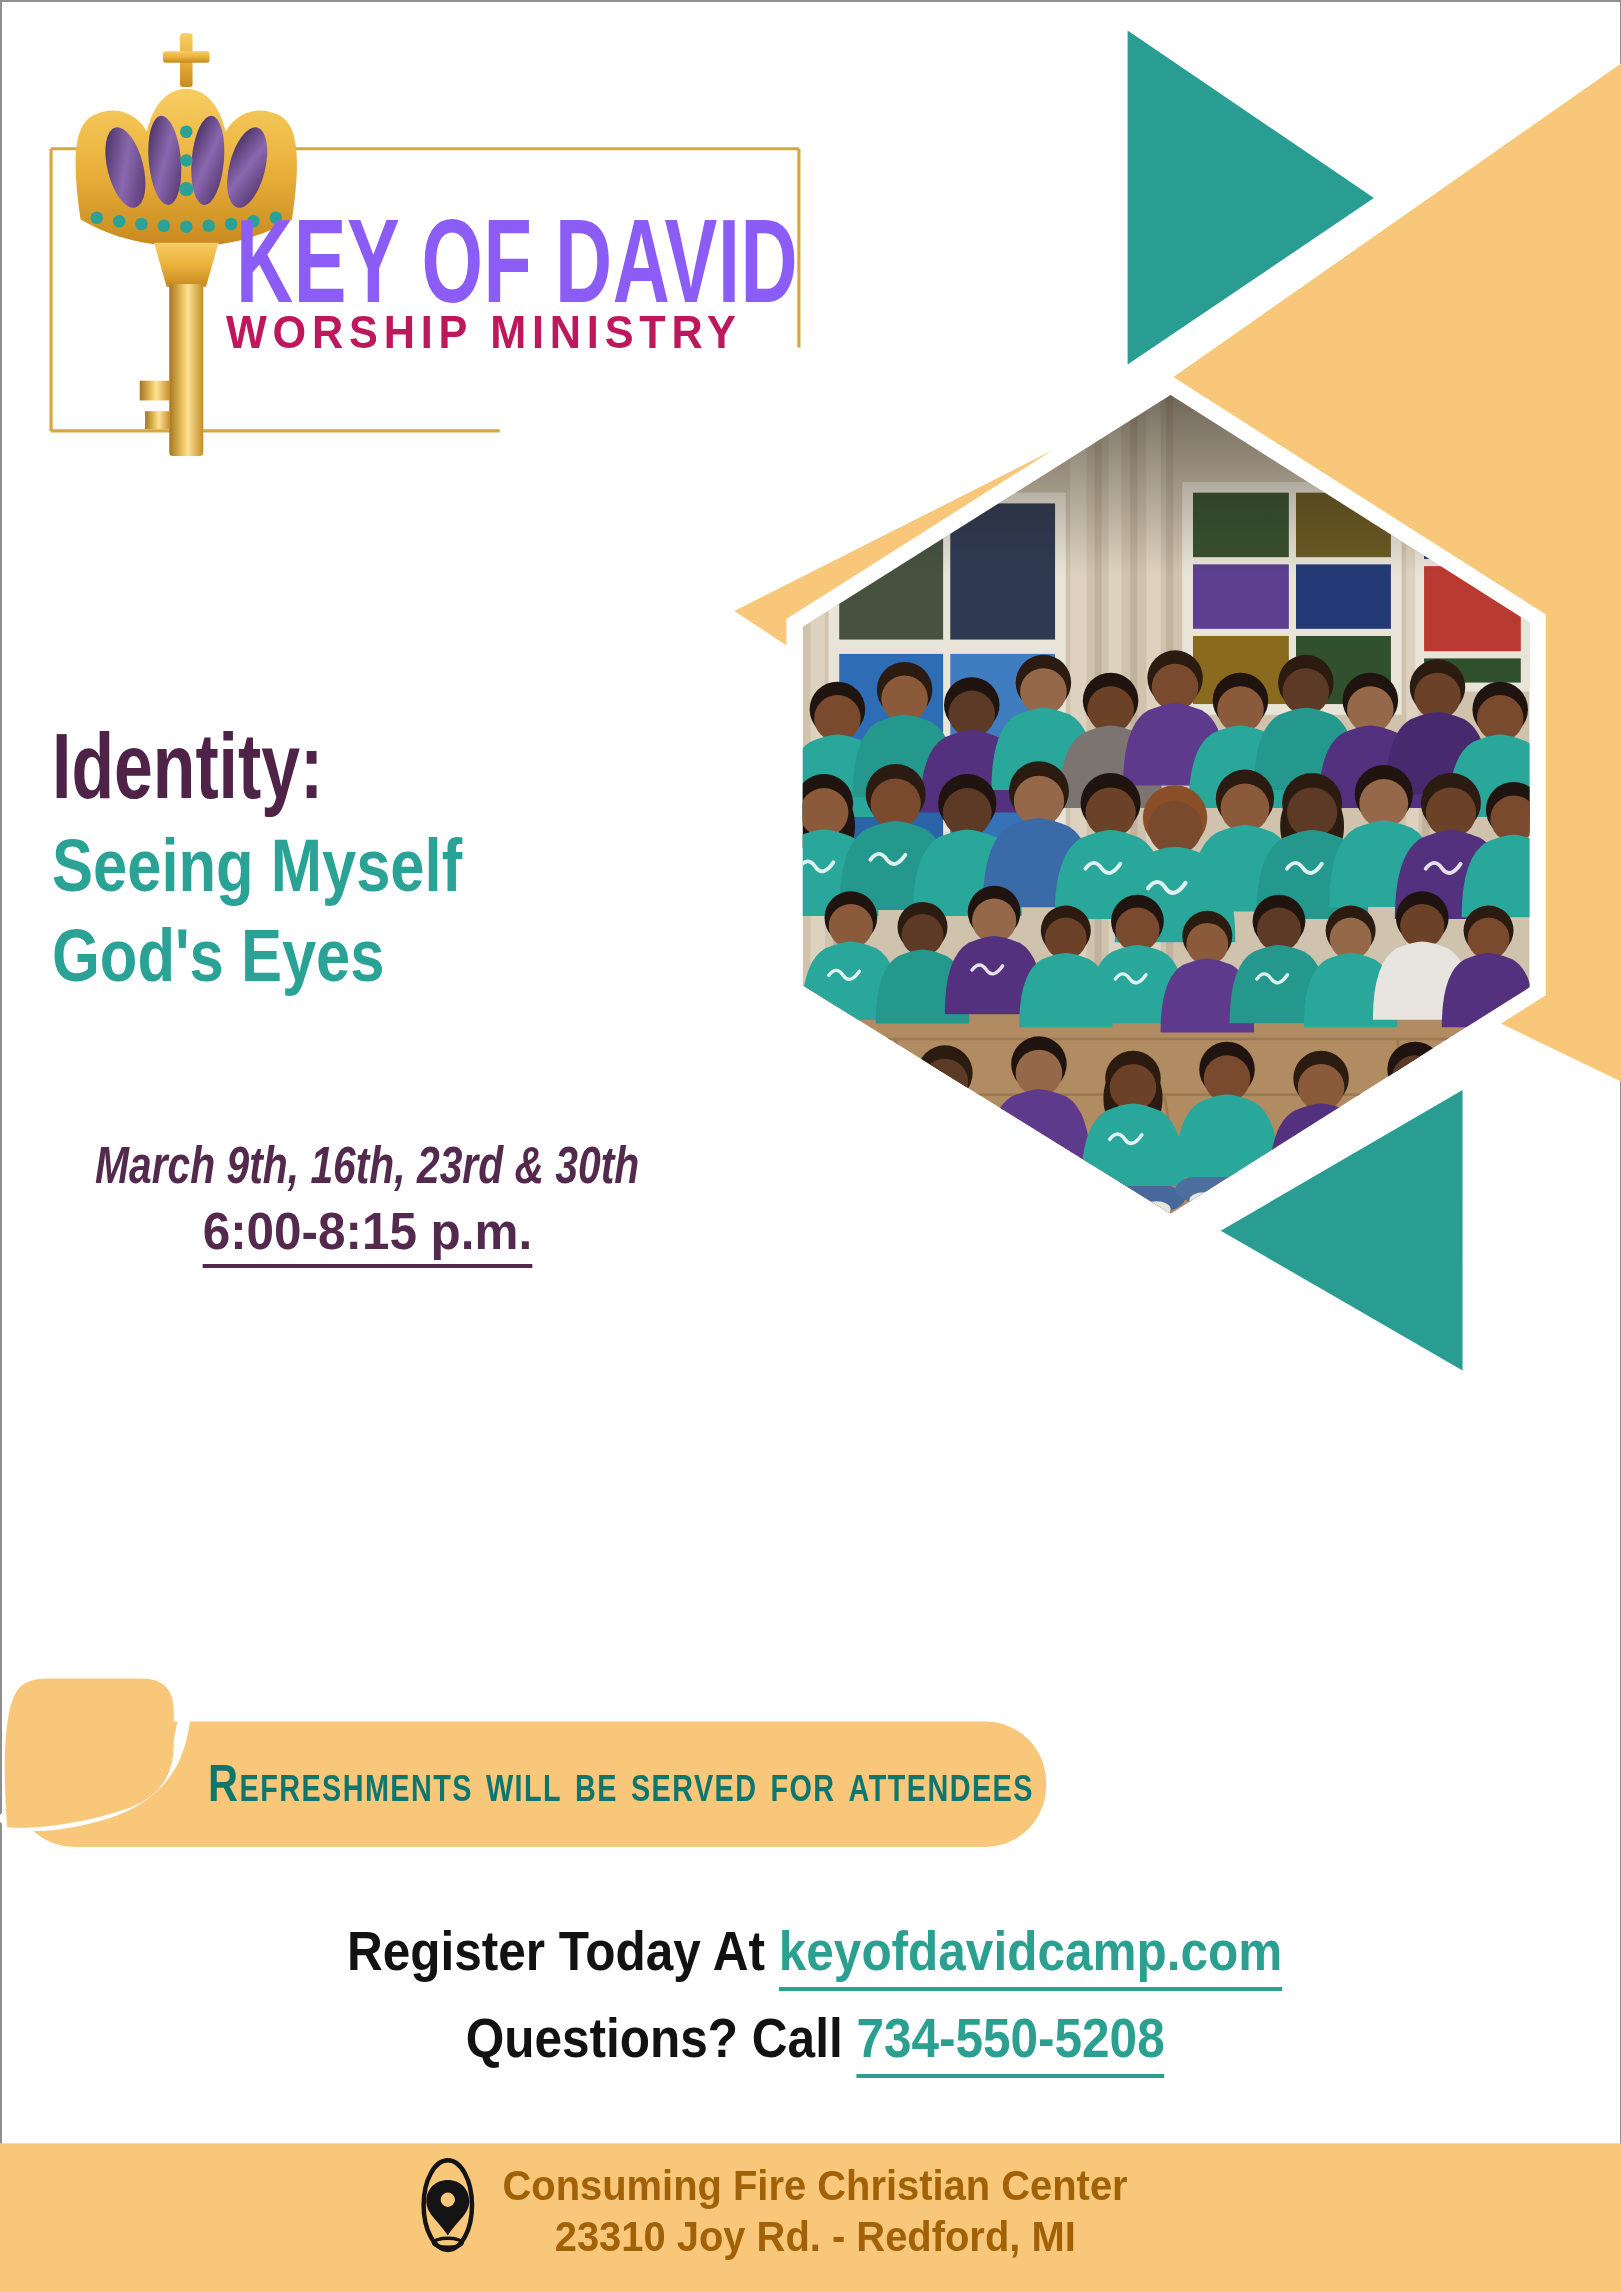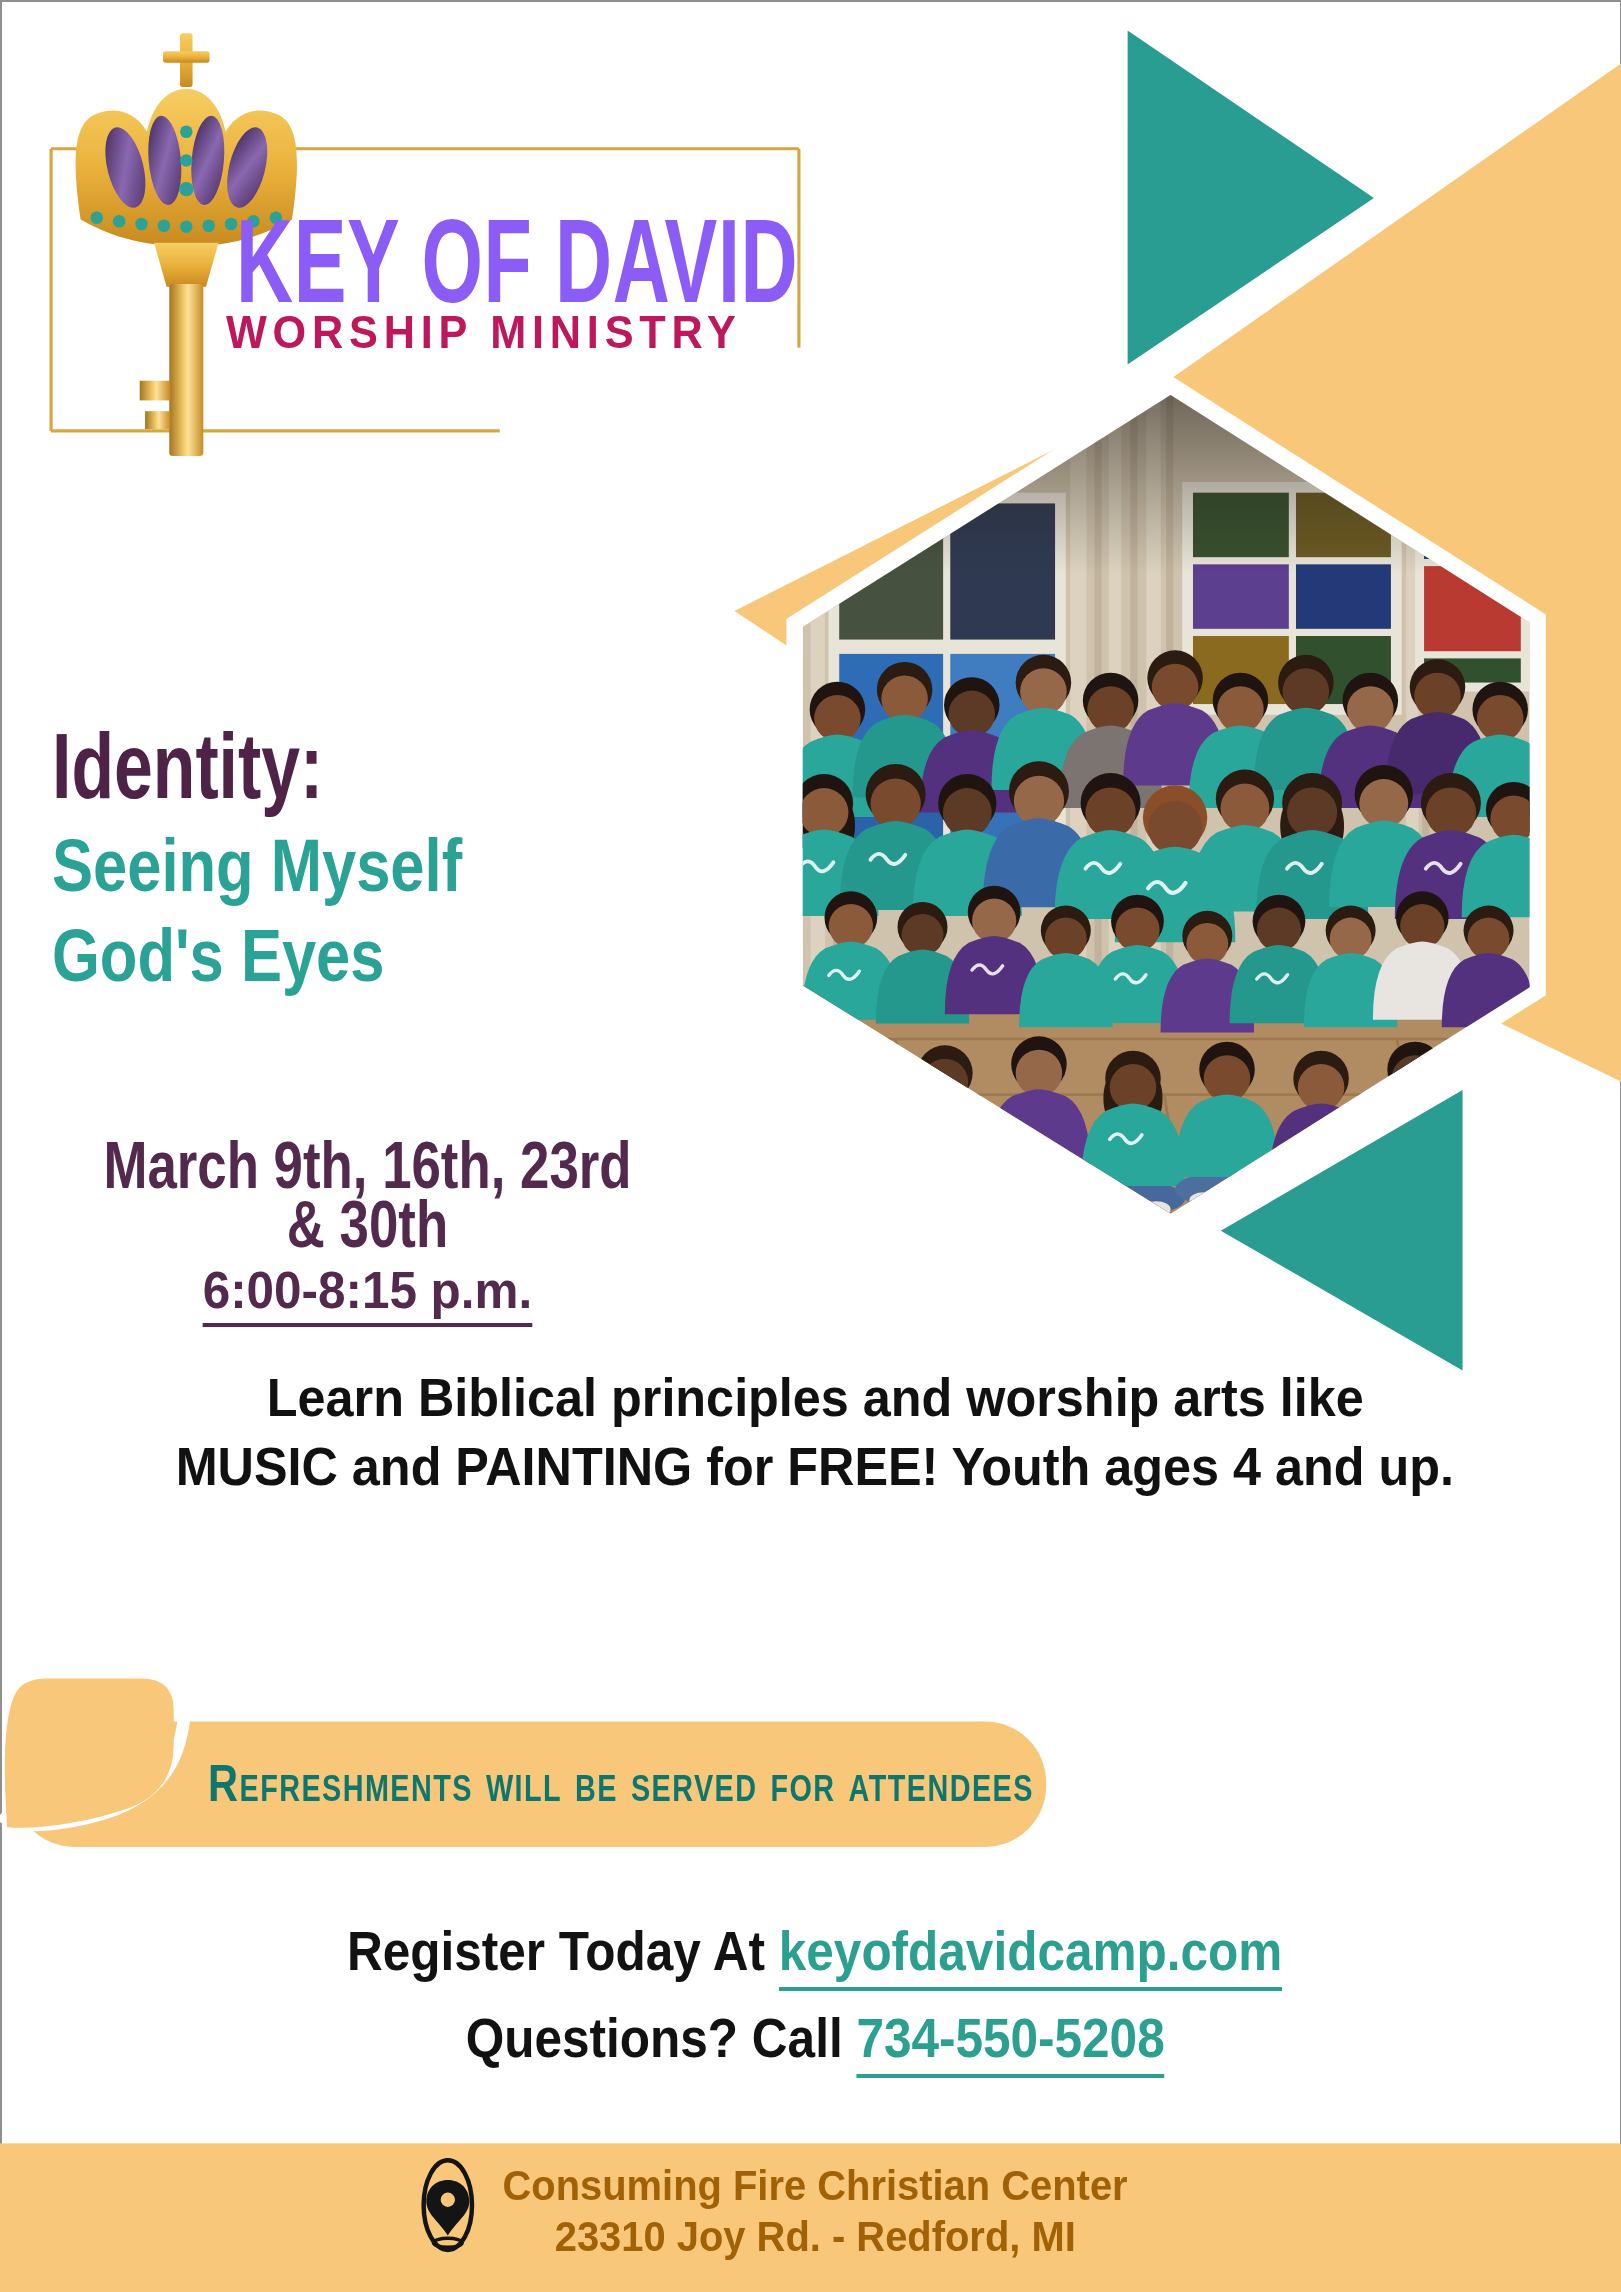--- a/index.html
+++ b/index.html
@@ -18,21 +18,21 @@
   .logo-title{left:236px; top:202px; color:#8b5cf6; font-size:118px; line-height:1; letter-spacing:0.9px;}
   .logo-sub{left:226px; top:308px; color:#be185d; font-size:47px; line-height:1; letter-spacing:6.3px;}
 
   
   .kicker{left:52px; top:718px; color:#4e2347; font-size:93px; line-height:1.05;}
   .head-teal{left:52px; top:820px; color:#2aa396; font-size:75px; line-height:90px;}
 
   
   .event{left:18px; top:1136px; width:699px; text-align:center; line-height:59px;}
   .ev1{color:#121212; font-size:52px;}
-  .ev2{color:#54294e; font-size:66px;}
+  .ev2{color:#54294e; font-size:51px;font-style:italic;}
   .ev3{color:#54294e; font-size:52px;}
   .ev3 .ul{border-bottom:4.5px solid #54294e; padding-bottom:3.6px;}
 
   
   .desc{left:54px; top:1363px; width:1522px; text-align:center; color:#111; font-size:53px; line-height:69px;}
 
   
   .banner-text{left:208px; top:1751px; color:#0f766e; font-size:52px; font-variant:small-caps; letter-spacing:1.8px; line-height:64px;}
 
   
@@ -445,24 +445,20 @@
   <div class="abs head-teal b">
     <div><span class="sx" style="transform:scaleX(0.82);">Seeing Myself</span></div>
     <div><span class="sx" style="transform:scaleX(0.82);">God's Eyes</span></div>
   </div>
 
   <div class="abs event b">
     <div class="ev2"><span class="sxc" style="transform:scaleX(0.80);">March 9th, 16th, 23rd &amp; 30th</span></div>
     <div class="ev3" style="margin-top:7.2px;"><span class="sxc" style="transform:scaleX(0.95);"><span class="ul">6:00-8:15 p.m.</span></span></div>
   </div>
 
-  <div class="abs desc b">
-    <div><span class="sxc" style="transform:scaleX(0.95);">Learn Biblical principles and worship arts like</span></div>
-    <div><span class="sxc" style="transform:scaleX(0.95);">MUSIC and PAINTING for FREE! Youth ages 4 and up.</span></div>
-  </div>
 
   <div class="abs banner-text b"><span class="sx" style="transform:scaleX(0.80);">Refreshments will be served for attendees</span></div>
 
   <div class="abs cta1 b">
     <span class="sxc" style="transform:scaleX(0.90);"><span>Register Today At </span><span class="link">keyofdavidcamp.com</span></span>
   </div>
   <div class="abs cta2 b">
     <span class="sxc" style="transform:scaleX(0.90);"><span>Questions? Call </span><span class="link">734-550-5208</span></span>
   </div>
 

